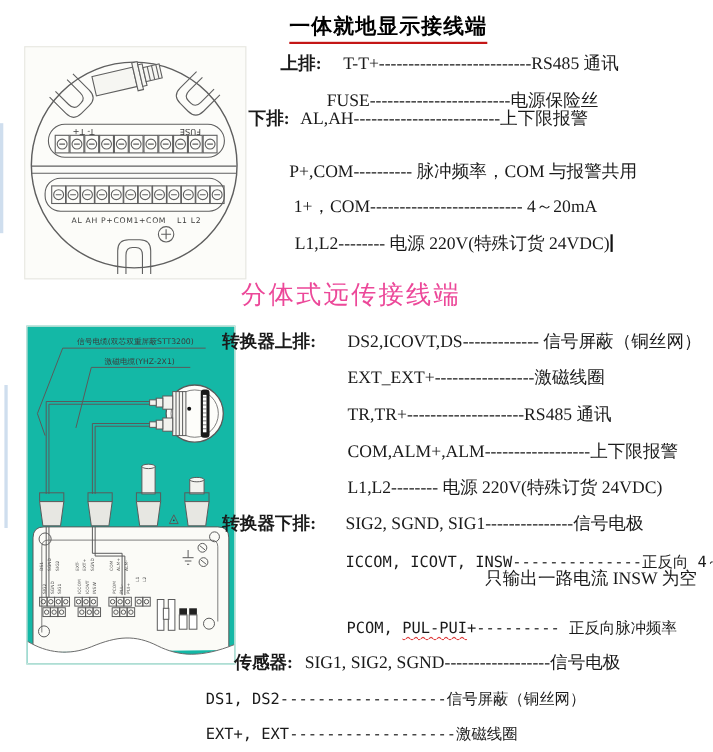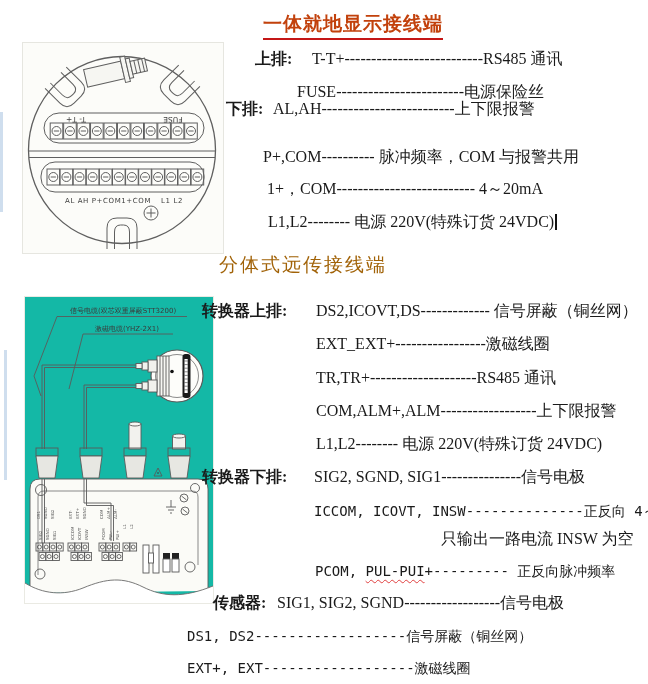--- a/index.html
+++ b/index.html
@@ -3,23 +3,23 @@
 <meta charset="utf-8">
 <style>
   html,body{margin:0;padding:0;background:#ffffff;}
   #page{position:relative;width:648px;height:684px;background:#ffffff;overflow:hidden;
         font-family:"Liberation Serif","DejaVu Serif",serif;color:#1a1a1a;}
   .row{position:absolute;white-space:nowrap;font-size:16px;line-height:22px;}
   .lbl{font-weight:bold;display:inline-block;}
   .w57{width:57px;margin-left:29px;} .w47{width:47px;} .w114{width:114px;} .w112{width:112px;} .w64{width:64px;}
   .mono{font-family:"DejaVu Sans Mono",monospace;font-size:14px;}
   .monobody{font-family:Liberation Serif, serif;font-size:16px;}
-  .title1{position:absolute;left:263px;top:11px;font-size:19px;font-weight:bold;color:#c2410c;
+  .title1{position:absolute;left:263px;top:11px;font-size:19px;font-weight:bold;color:#000000;
           border-bottom:2px solid #c41616;padding-bottom:1px;letter-spacing:1px;}
-  .title2{position:absolute;left:219px;top:252px;font-size:19px;color:#a16207;letter-spacing:2px;}
+  .title2{position:absolute;left:219px;top:252px;font-size:23px;color:#ec4899;letter-spacing:2px;}
   .caret{display:inline-block;width:2px;height:16px;background:#111;margin-left:1px;vertical-align:-3px;}
   .sq{text-decoration-line:underline;text-decoration-style:wavy;text-decoration-color:#e04040;
       text-decoration-thickness:1px;text-underline-offset:3px;}
   #diag1{position:absolute;left:22px;top:42px;width:200px;height:210px;background:#fcfcf9;border:1px solid #e6e6e0;}
   #diag2{position:absolute;left:24px;top:296px;width:188px;height:306px;background:#14b8a6;border:1px solid #eaeae3;}
   .edge{position:absolute;background:#cfdeee;}
   svg{display:block;}
   svg text{font-family:"DejaVu Sans",sans-serif;}
   .tiny{font-family:"DejaVu Sans Mono",monospace;}
 </style>
@@ -318,21 +318,21 @@
   </div>
   <div class="row" style="left:316px;top:433px">
     <span>L1,L2-------- 电源 220V(特殊订货 24VDC)</span>
   </div>
   <div class="row" style="left:202px;top:466px">
     <span class="lbl w112">转换器下排:</span><span class="monobody">SIG2, SGND, SIG1---------------信号电极</span>
   </div>
   <div class="row mono" style="left:314px;top:500px">
     <span>ICCOM, ICOVT, INSW--------------正反向 4～20Ma</span>
   </div>
-  <div class="row" style="left:441px;top:528px">
+  <div class="row" style="left:441px;top:516px">
     <span>只输出一路电流 INSW 为空</span>
   </div>
   <div class="row mono" style="left:315px;top:560px">
     <span>PCOM, </span><span class="sq">PUL-PUI</span><span>+--------- 正反向脉冲频率</span>
   </div>
   <div class="row" style="left:213px;top:592px">
     <span class="lbl w64">传感器:</span><span class="monobody">SIG1, SIG2, SGND------------------信号电极</span>
   </div>
   <div class="row mono" style="left:187px;top:625px">
     <span>DS1, DS2------------------信号屏蔽（铜丝网）</span>

